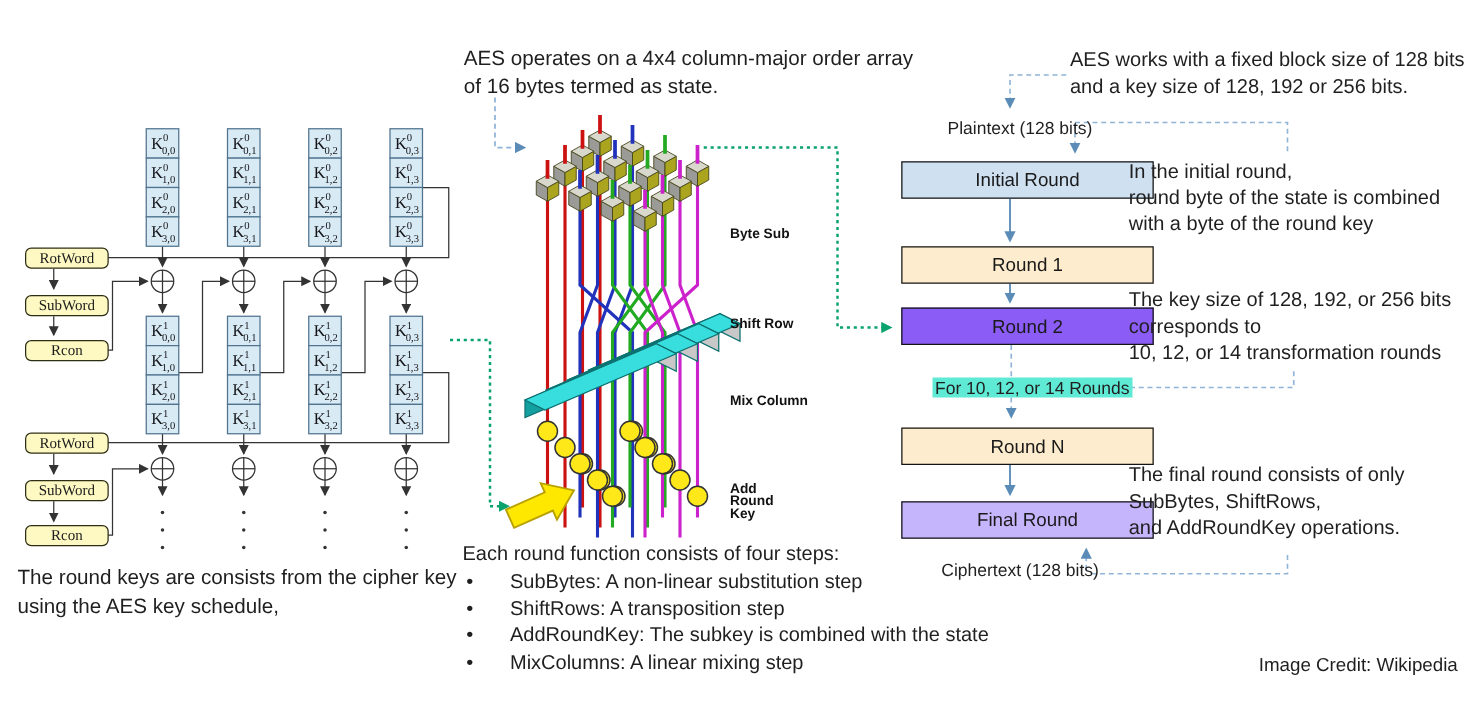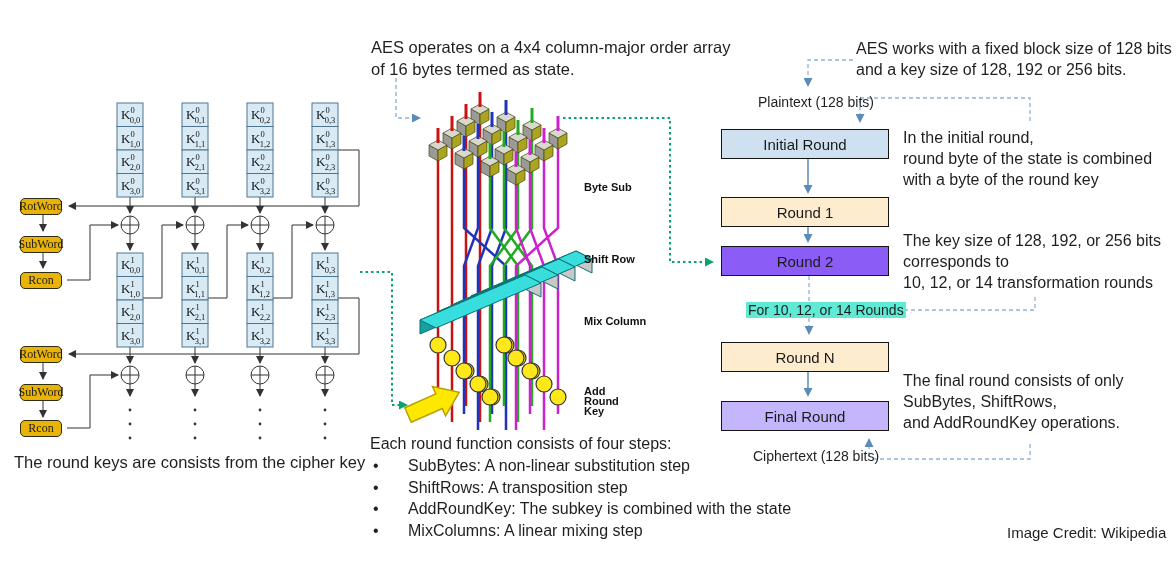--- a/index.html
+++ b/index.html
@@ -3,25 +3,25 @@
 <meta charset="utf-8">
 <style>
   html,body{margin:0;padding:0;background:#fff;}
   #canvas{position:relative;width:1176px;height:566px;background:#ffffff;overflow:hidden;
           font-family:"Liberation Sans",sans-serif;color:#1f1f1f;}
   #art{position:absolute;left:0;top:0;z-index:1;}
   .txt{position:absolute;z-index:2;white-space:nowrap;}
   .body-text{font-size:16px;line-height:21px;}
   .small-label{font-size:14px;}
   .step-label{font-size:11px;font-weight:bold;line-height:10px;color:#111;margin-top:44px;}
-  .fbox{position:absolute;left:721px;width:168px;height:30px;z-index:2;
+  .fbox{position:absolute;left:721px;width:202px;height:30px;z-index:2;
         border:1.5px solid #141414;display:flex;align-items:center;justify-content:center;
         font-size:15px;color:#1a1a1a;box-sizing:border-box;}
-  .tbox{position:absolute;left:20px;width:42px;height:17px;z-index:2;
-        border:1.3px solid #2e2e14;border-radius:5px;background:#eab308;
+  .tbox{position:absolute;left:20px;width:67px;height:17px;z-index:2;
+        border:1.3px solid #2e2e14;border-radius:5px;background:#fef9c3;
         display:flex;align-items:center;justify-content:center;
         font-family:"Liberation Serif",serif;font-size:12px;color:#1c1c1c;box-sizing:border-box;}
   .bullet-item{position:relative;padding-left:38px;line-height:21.5px;font-size:16px;}
   .bullet-item::before{content:"\2022";position:absolute;left:3px;font-size:16px;}
   .mid-heading{font-size:16.5px;line-height:22px;}
   .caption{font-size:16.5px;line-height:22.5px;}
   .credit{font-size:15px;}
   .loop-label{background:#5eead4;padding:0 2px;}
 </style>
 </head>
@@ -345,20 +345,21 @@
 
   <div class="tbox" style="top:198px">RotWord</div>
   <div class="tbox" style="top:236px">SubWord</div>
   <div class="tbox" style="top:272px">Rcon</div>
   <div class="tbox" style="top:346px">RotWord</div>
   <div class="tbox" style="top:384px">SubWord</div>
   <div class="tbox" style="top:420px">Rcon</div>
 
   <div class="txt caption" style="left:14px;top:451px">
       <div>The round keys are consists from the cipher key</div>
+      <div>using the AES key schedule,</div>
     </div>
 
   <div class="txt mid-heading" style="left:371px;top:36px">
       <div>AES operates on a 4x4 column-major order array</div>
       <div>of 16 bytes termed as state.</div>
     </div>
 
   <div class="txt step-label" style="left:584px;top:138px">
       <div>Byte Sub</div>
     </div>

